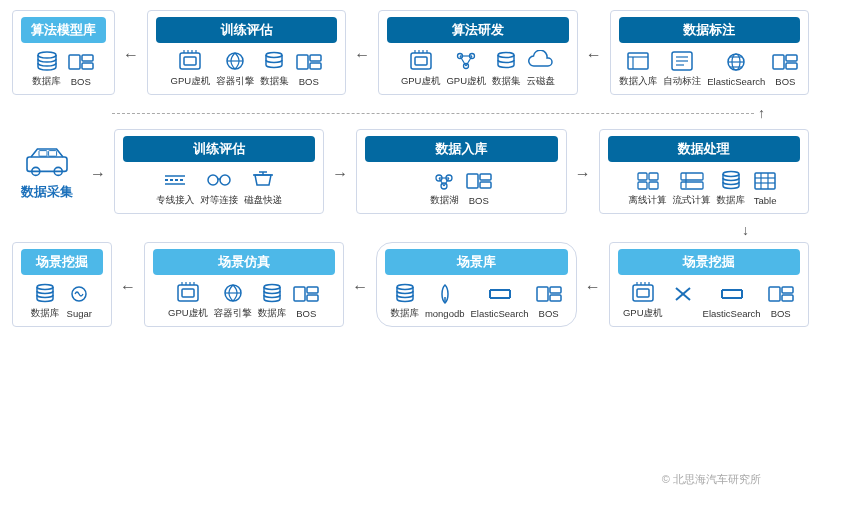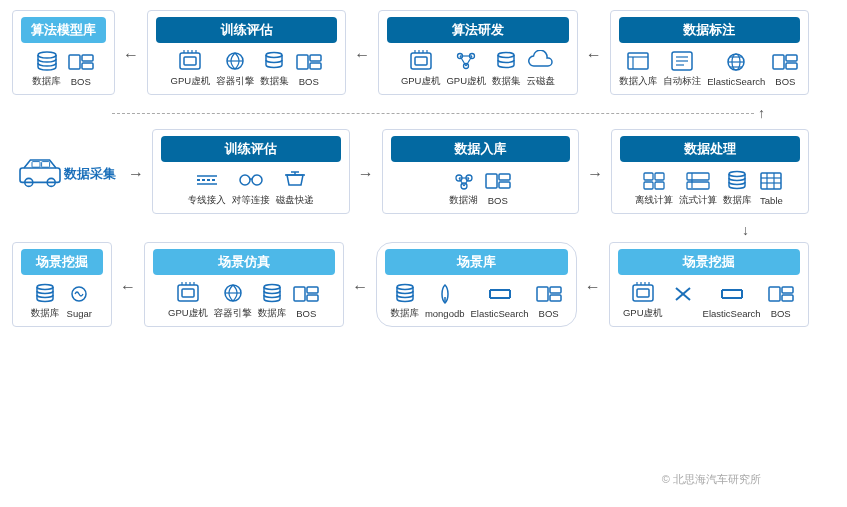--- a/index.html
+++ b/index.html
@@ -98,21 +98,21 @@
       font-size: 16px;
       color: #555;
       display: flex;
       align-items: center;
       margin: 0 2px;
     }
 
     
     .data-collection {
       display: flex;
-      flex-direction: row;
+      flex-direction: column;
       align-items: center;
       justify-content: space-between;
       min-width: 70px;
       padding: 4px;
       font-family: Liberation Mono, monospace;
     }
 
     .data-collection .car-icon {
       width: 48px;
       height: 36px;

